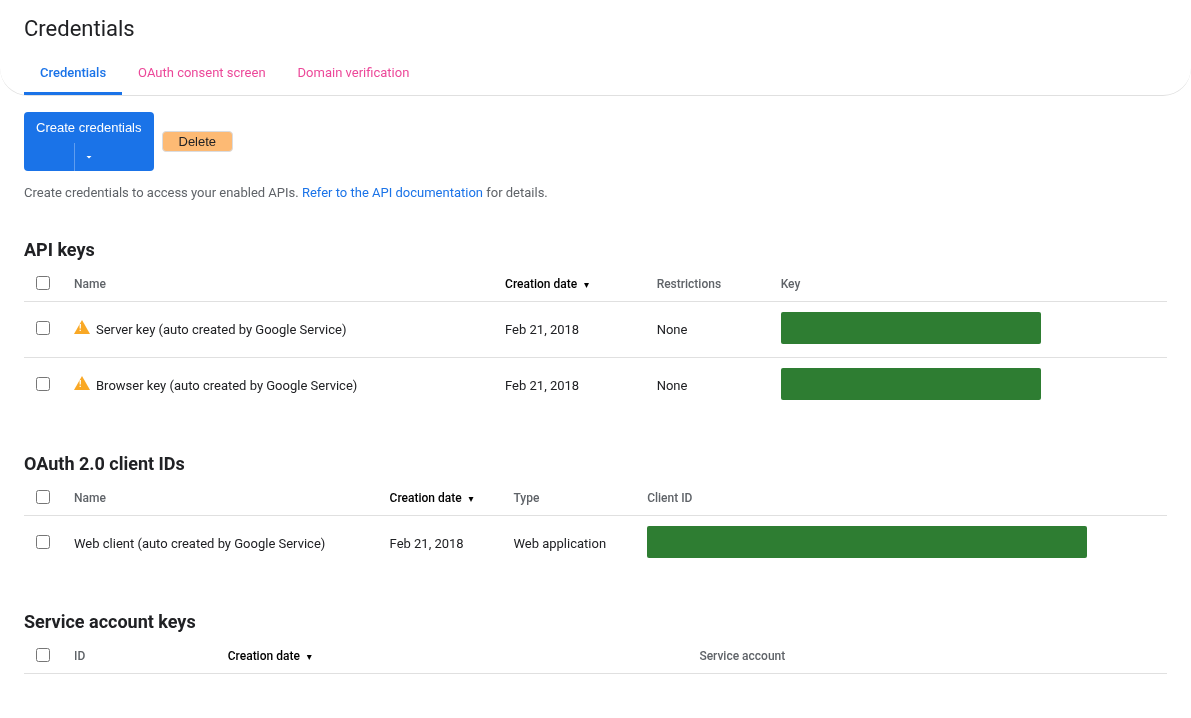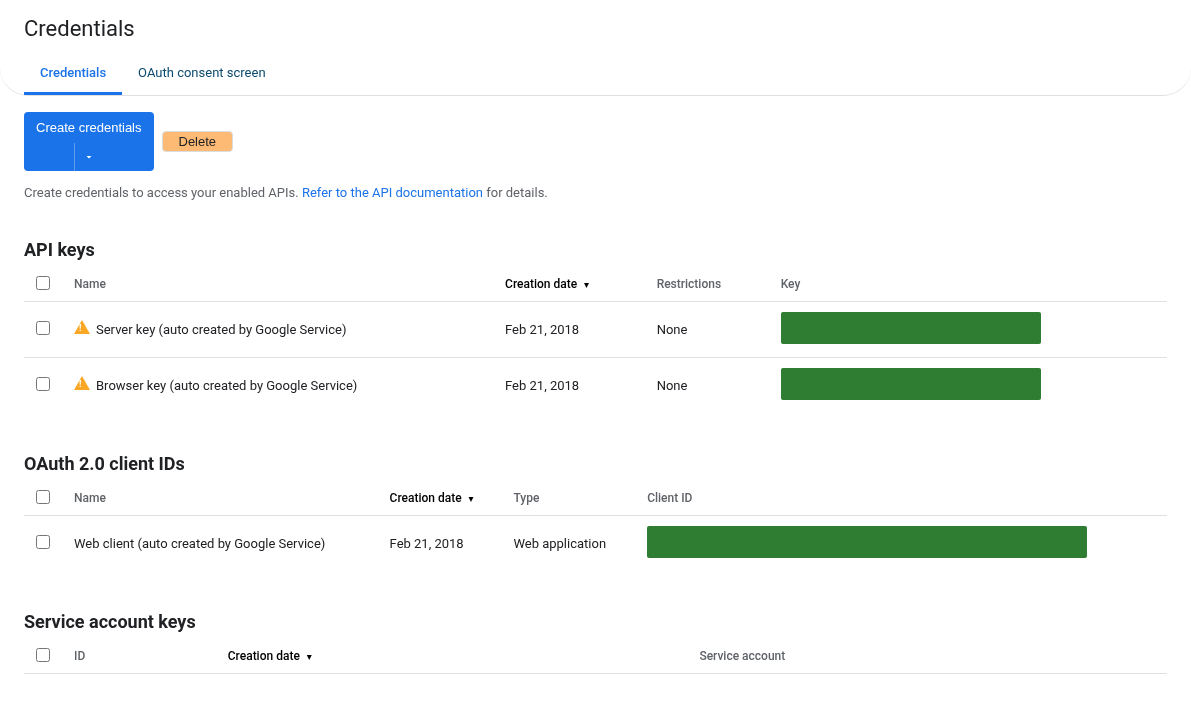--- a/index.html
+++ b/index.html
@@ -24,21 +24,21 @@
     }
 
     .tabs {
       display: flex;
       gap: 0;
     }
 
     .tab {
       padding: 12px 16px;
       font-size: 13px;
-      color: #0c4a6e;
+      color: #ec4899;
       cursor: pointer;
       border-bottom: 3px solid transparent;
       text-decoration: none;
       white-space: nowrap;
     }
 
     .tab.active {
       color: #1a73e8;
       border-bottom: 3px solid #1a73e8;
       font-weight: 500;
@@ -237,20 +237,21 @@
     }
   </style>
 </head>
 <body>
 
 <div class="page-header">
   <h1 class="page-title">Credentials</h1>
   <nav class="tabs">
     <span class="tab active">Credentials</span>
     <span class="tab">OAuth consent screen</span>
+    <span class="tab">Domain verification</span>
   </nav>
 </div>
 
 <div class="content">
   <div class="toolbar">
     <button class="btn-create">
       <span class="btn-create-label">Create credentials</span>
       <span class="btn-create-dropdown">
         <svg width="12" height="12" viewBox="0 0 24 24" fill="white">
             <path d="M7 10l5 5 5-5z"></path>

